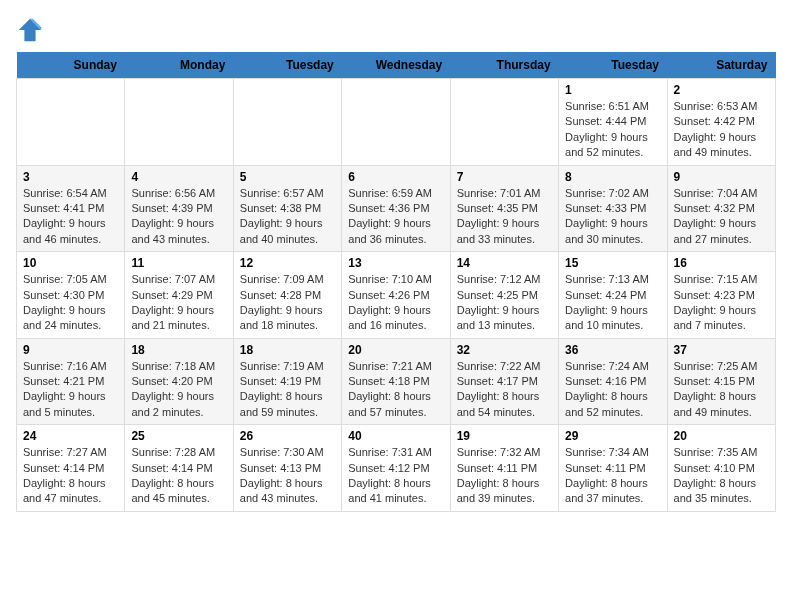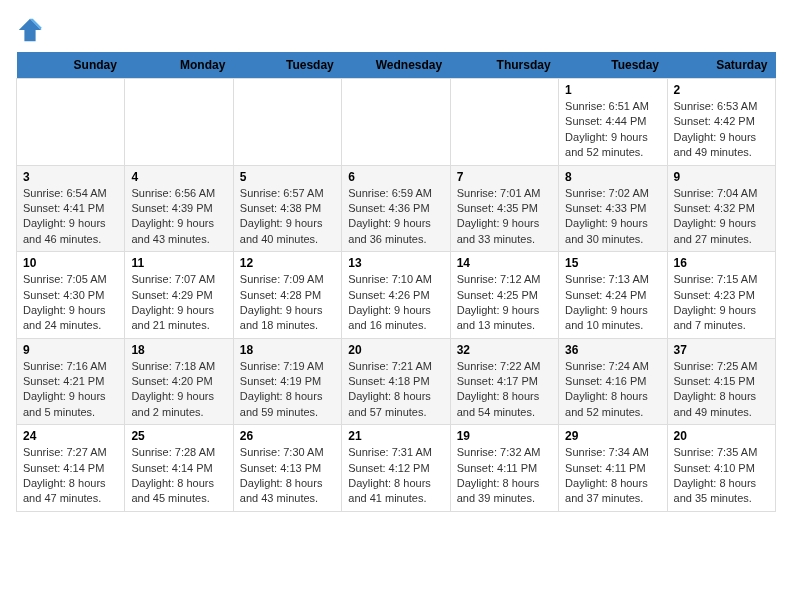--- a/index.html
+++ b/index.html
@@ -231,21 +231,21 @@
         </td>
         <td>
           <span class="day-number">25</span>
           <div class="day-info">Sunrise: 7:28 AM<br>Sunset: 4:14 PM<br>Daylight: 8 hours and 45 minutes.</div>
         </td>
         <td>
           <span class="day-number">26</span>
           <div class="day-info">Sunrise: 7:30 AM<br>Sunset: 4:13 PM<br>Daylight: 8 hours and 43 minutes.</div>
         </td>
         <td>
-          <span class="day-number">21</span>
+          <span class="day-number">40</span>
           <div class="day-info">Sunrise: 7:31 AM<br>Sunset: 4:12 PM<br>Daylight: 8 hours and 41 minutes.</div>
         </td>
         <td>
           <span class="day-number">19</span>
           <div class="day-info">Sunrise: 7:32 AM<br>Sunset: 4:11 PM<br>Daylight: 8 hours and 39 minutes.</div>
         </td>
         <td>
           <span class="day-number">29</span>
           <div class="day-info">Sunrise: 7:34 AM<br>Sunset: 4:11 PM<br>Daylight: 8 hours and 37 minutes.</div>
         </td>

